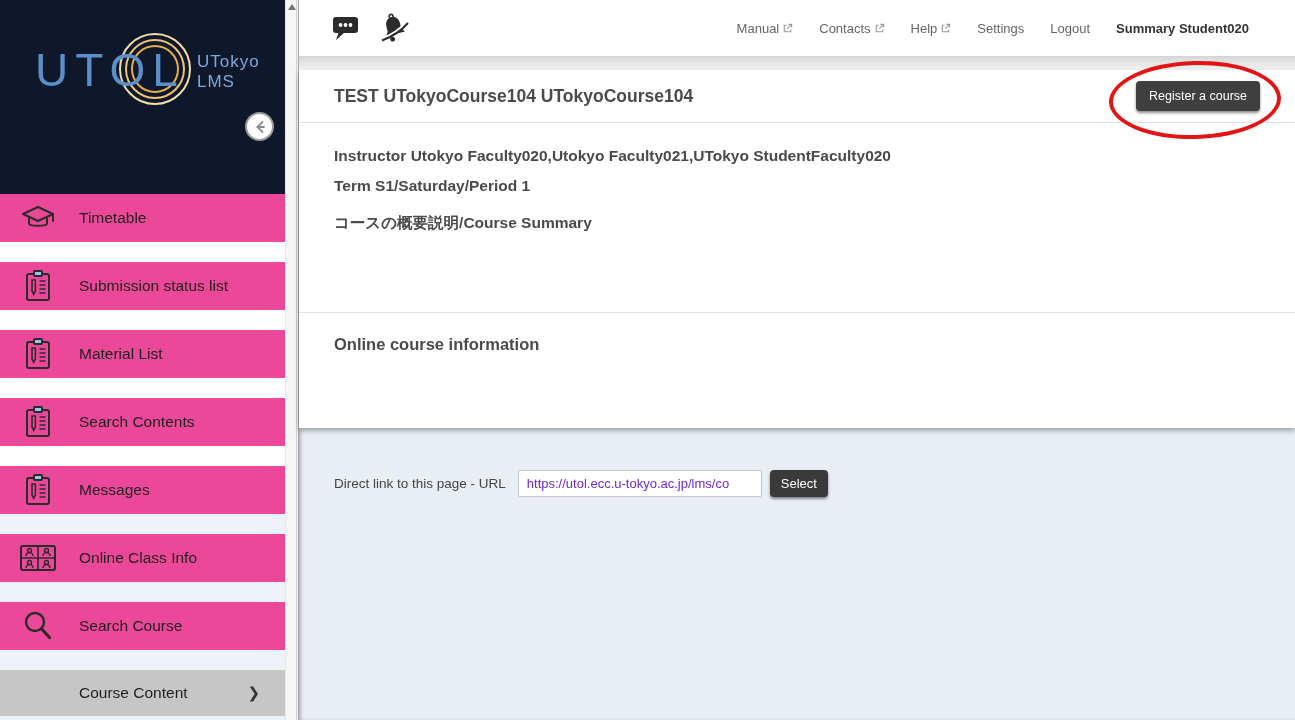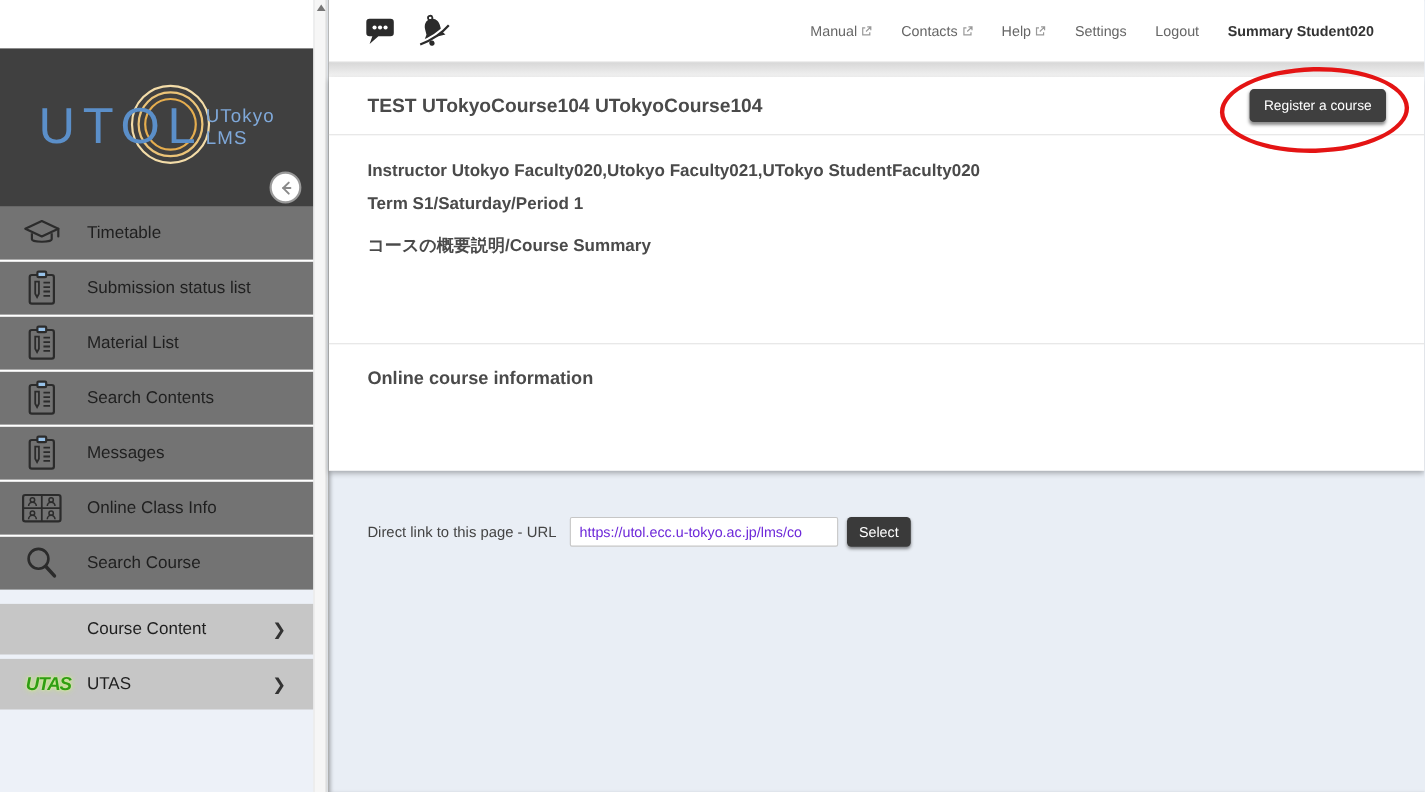--- a/index.html
+++ b/index.html
@@ -14,45 +14,45 @@
 
   
   .sidebar {
     position:absolute; left:0; top:0; width:285px; height:720px;
     background:#fff;
   }
   .sidebar-lower-bg {
     position:absolute; left:0; top:505px; width:285px; height:215px;
     background:#edf1f8;
   }
-  .sidebar-top { position:relative; height:144px; background:#404040;margin-top:44px; }
+  .sidebar-top { position:relative; height:194px; background:#0f172a; }
   .logo { position:absolute; left:35px; top:42px; width:230px; height:70px; }
   .logo-main {
     font-size:46px; font-weight:200; color:#5b8fc9; letter-spacing:7px;
     position:relative; z-index:2; line-height:56px;
   }
   .logo-rings { position:absolute; left:84px; top:-9px; width:72px; height:72px; z-index:1; }
   .ring { position:absolute; border-radius:50%; }
   .ring-outer { left:0; top:0; width:72px; height:72px; border:2px solid #f3dca8; }
   .ring-mid   { left:6px; top:6px; width:60px; height:60px; border:2px solid #ecc478; }
   .ring-inner { left:12px; top:12px; width:48px; height:48px; border:2px solid #e5ad4e; }
   .logo-sub {
-    position:absolute; left:152px; top:10px; font-size:17px; color:#7fa8d9;
+    position:absolute; left:162px; top:10px; font-size:17px; color:#7fa8d9;
     line-height:20px; z-index:2; letter-spacing:1px;
   }
   .collapse-btn {
     position:absolute; left:245px; top:112px; width:29px; height:29px;
     border:2px solid #9a9a9a; border-radius:50%; background:#fff;
     display:flex; align-items:center; justify-content:center;
     color:#8a8a8a; cursor:pointer; padding:0;
   }
 
   .side-items { position:relative; }
   .side-item {
-    height:48px; margin-bottom:2px; background:#737373;
+    height:48px; margin-bottom:20px; background:#ec4899;
     display:flex; align-items:center; position:relative; cursor:pointer;
   }
   .side-item .icon-box {
     position:absolute; left:16px; width:44px; display:flex; justify-content:center;
   }
   .side-label { padding-left:79px; font-size:15.5px; color:#1f1f1f; }
 
   .side-groups { margin-top:13px; }
   .side-group {
     height:46px; margin-bottom:4px; background:#c6c6c6;

